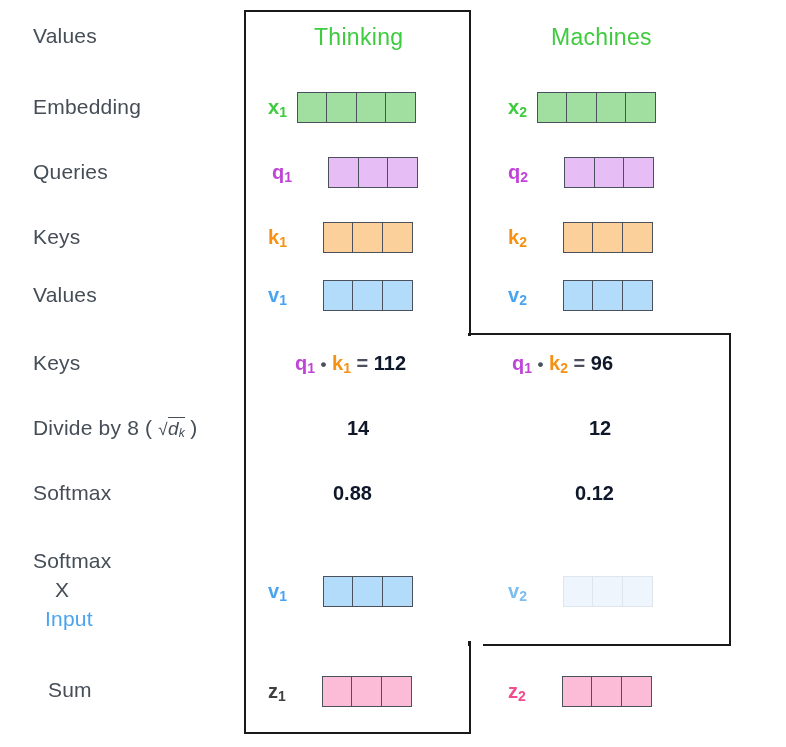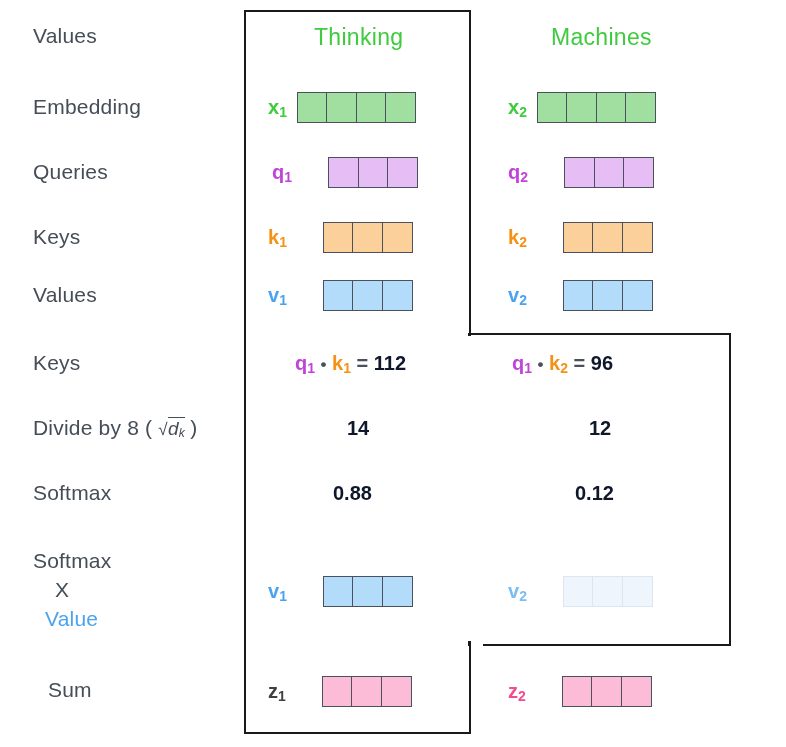--- a/index.html
+++ b/index.html
@@ -138,21 +138,21 @@
     <span class="rad">√</span><span class="ovl"><span>d</span><span class="sub">k</span></span>
   </span>
   <span>)</span>
 </div>
 
 <div class="row-label" style="top:481px">Softmax</div>
 
 <div class="row-label multi" style="top:546px">
   <span>Softmax</span>
   <span class="sub-x">X</span>
-  <span class="sub-value">Value</span>
+  <span class="sub-value">Input</span>
 </div>
 
 <div class="row-label" style="top:678px; left:48px">Sum</div>
 
 <div class="col-title" style="left:314px; top:24px">Thinking</div>
 <div class="col-title" style="left:551px; top:24px">Machines</div>
 
 <div class="vec" style="left:268px; top:92px">
   <span class="vec-label" style="color:#3ecb3e">x<span class="idx">1</span></span>
   <span class="cells">

